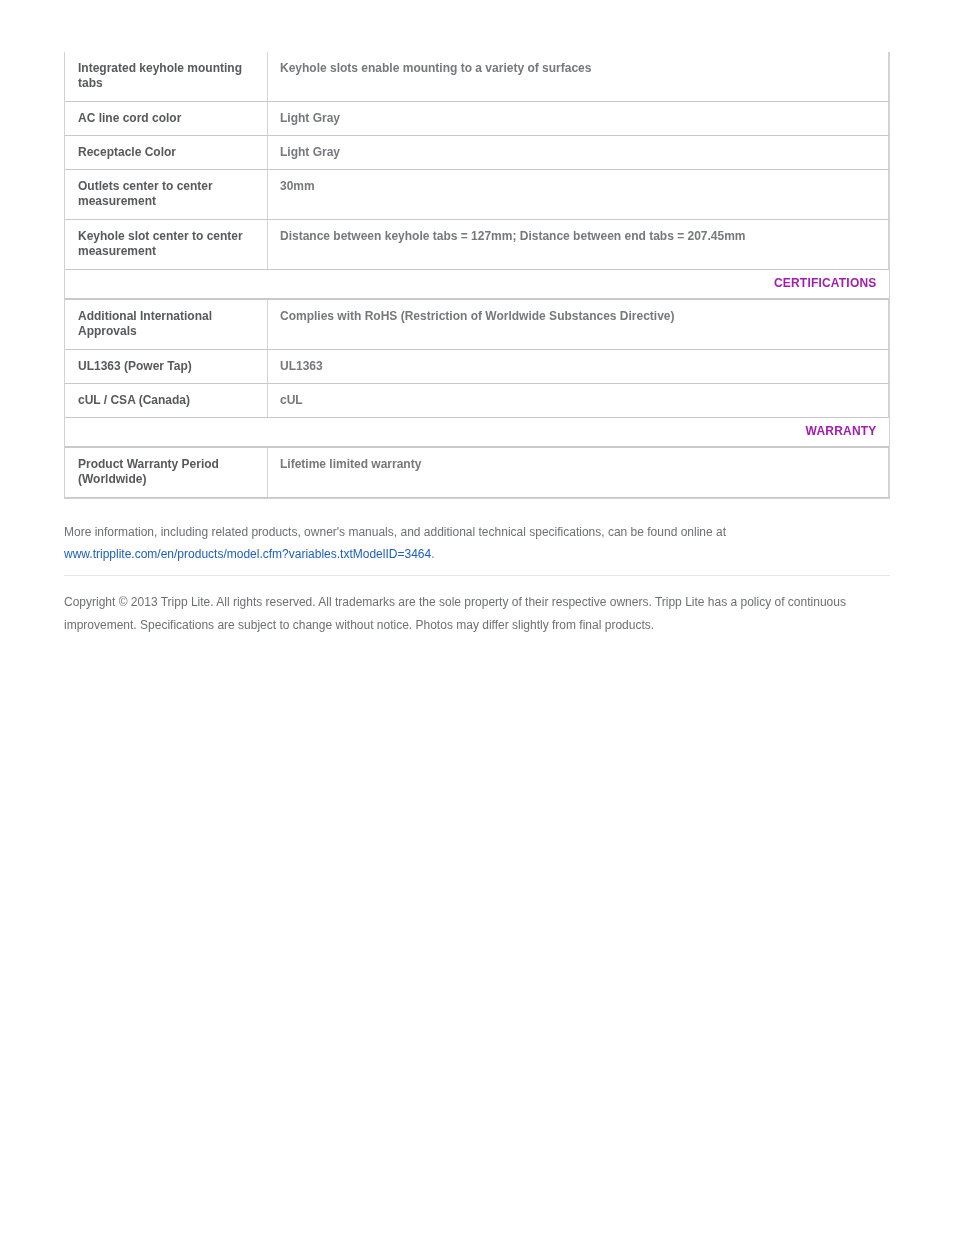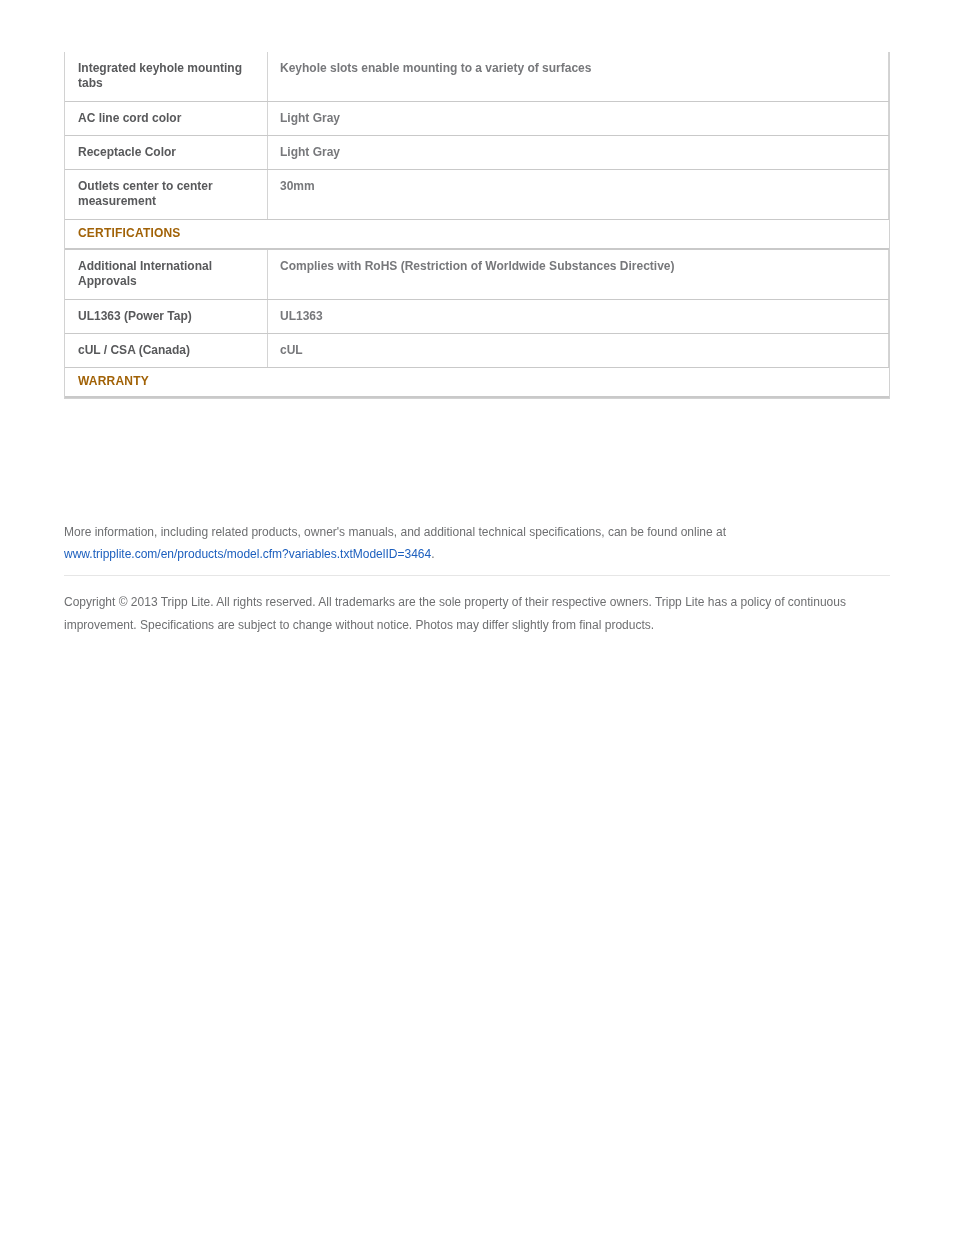--- a/index.html
+++ b/index.html
@@ -72,26 +72,27 @@
   
   tr.row-tall td .cell-inner { min-height: 40px; }
   tr.row-short td .cell-inner { min-height: 15px; padding-top: 9px; padding-bottom: 9px; }
 
   
   td.section-head {
     border-bottom: 2px solid #c9c9c9;
     border-right: 0;
   }
   td.section-head .cell-inner {
-    color: #a16207;
+    color: #a21caf;
     font-size: 12px;
     font-weight: bold;
     letter-spacing: 0.2px;
     line-height: 15px;
     padding: 6px 12px 7px 13px;
+    text-align: right;
   }
 
   
   .more-info {
     position: absolute;
     left: 64px;
     top: 521px;
     width: 830px;
     font-size: 12px;
     line-height: 22px;
@@ -155,20 +156,28 @@
             </td>
           </tr>
           <tr class="row-tall">
             <td class="spec-label">
               <div class="cell-inner">Outlets center to center measurement</div>
             </td>
             <td class="spec-value">
               <div class="cell-inner">30mm</div>
             </td>
           </tr>
+          <tr class="row-tall">
+            <td class="spec-label">
+              <div class="cell-inner">Keyhole slot center to center measurement</div>
+            </td>
+            <td class="spec-value">
+              <div class="cell-inner">Distance between keyhole tabs = 127mm; Distance between end tabs = 207.45mm</div>
+            </td>
+          </tr>
           <tr class="row-section">
             <td class="section-head" colspan="2">
               <div class="cell-inner">CERTIFICATIONS</div>
             </td>
           </tr>
           <tr class="row-tall">
             <td class="spec-label">
               <div class="cell-inner">Additional International Approvals</div>
             </td>
             <td class="spec-value">
@@ -187,20 +196,28 @@
             <td class="spec-label">
               <div class="cell-inner">cUL / CSA (Canada)</div>
             </td>
             <td class="spec-value">
               <div class="cell-inner">cUL</div>
             </td>
           </tr>
           <tr class="row-section">
             <td class="section-head" colspan="2">
               <div class="cell-inner">WARRANTY</div>
+            </td>
+          </tr>
+          <tr class="row-tall">
+            <td class="spec-label">
+              <div class="cell-inner">Product Warranty Period (Worldwide)</div>
+            </td>
+            <td class="spec-value">
+              <div class="cell-inner">Lifetime limited warranty</div>
             </td>
           </tr>
         </tbody>
     </table>
   </div>
 
   <div class="more-info">
     <span>More information, including related products, owner's manuals, and additional technical specifications, can be found online at</span><br>
     <a class="link" href="#">www.tripplite.com/en/products/model.cfm?variables.txtModelID=3464</a><span class="link-period">.</span>
   </div>

